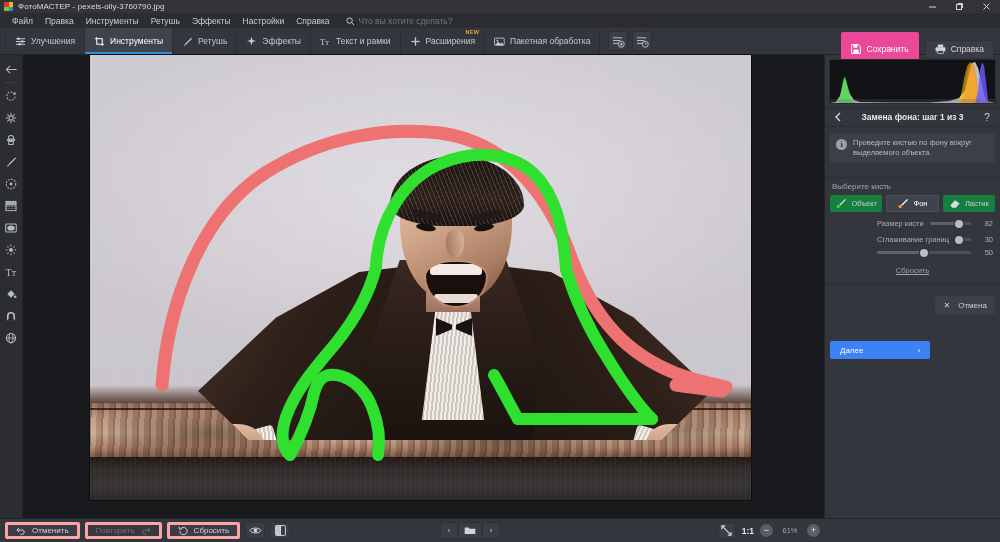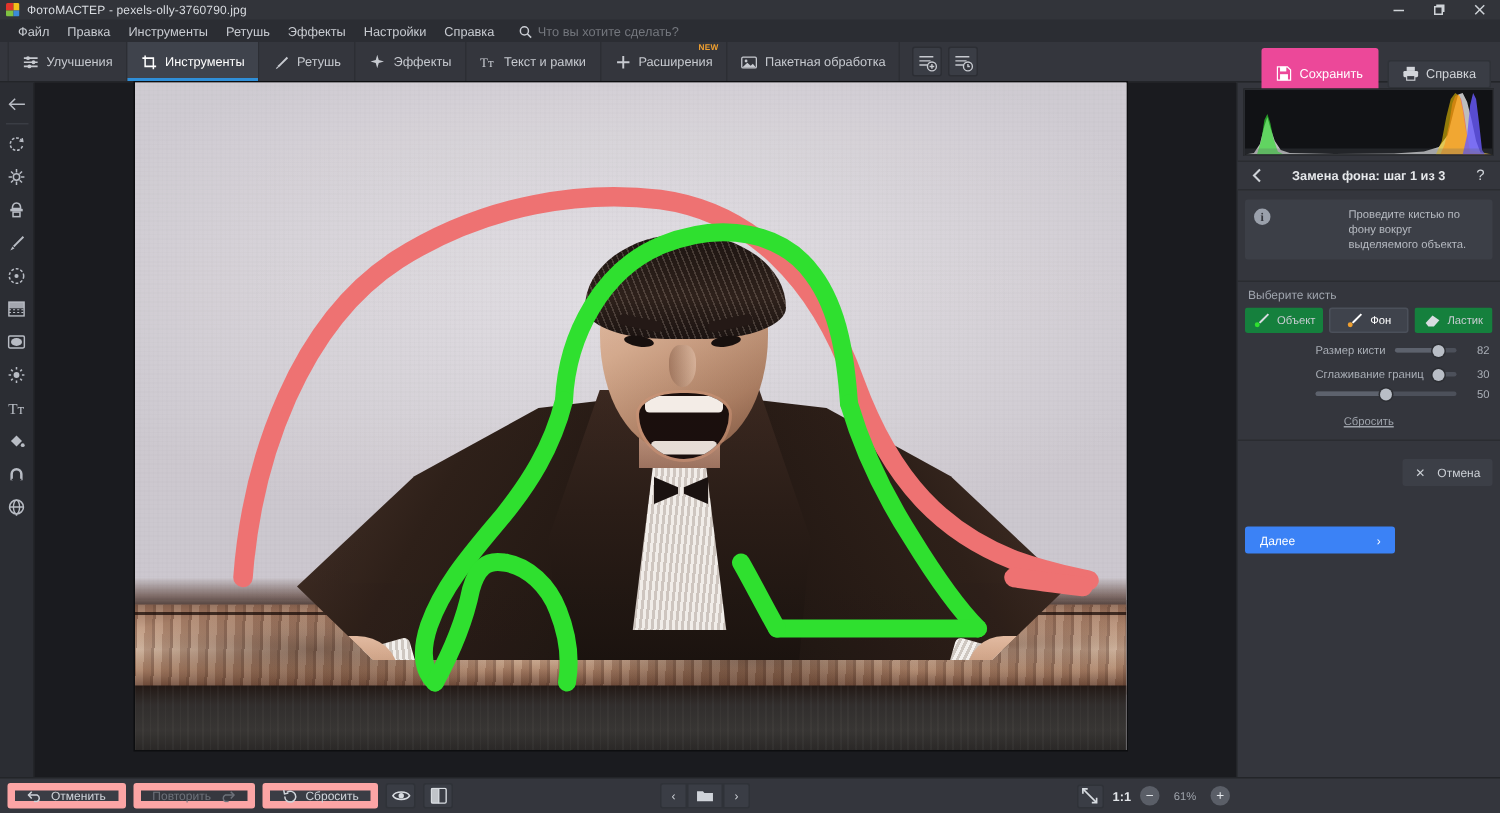--- a/index.html
+++ b/index.html
@@ -270,21 +270,21 @@
   .panel-title { flex: 1; text-align: center; color: #e6e8eb; font-size: 8.5px; font-weight: bold; white-space: nowrap; }
   .info-box {
     margin: 6px 5px; background: #3c3f47; border-radius: 2px; padding: 5px 6px;
     display: flex; gap: 6px; align-items: flex-start;
   }
   .info-ic {
     width: 11px; height: 11px; border-radius: 50%; background: #9aa0ab; color: #34363d;
     font-size: 8px; font-weight: bold; display:flex; align-items:center; justify-content:center;
     flex: 0 0 11px; margin-top: 1px; font-family:"Liberation Serif", serif;
   }
-  .info-txt { color: #b6bac1; font-size: 7.5px; line-height: 1.35; margin-left: 46px; }
+  .info-txt { color: #b6bac1; font-size: 7.5px; line-height: 1.35; }
   .sec-label { color: #9fa4ad; font-size: 8px; margin: 4px 0 4px 7px; }
   .brush-row { display: flex; gap: 4px; padding: 0 5px; }
   .brush-btn {
     flex: 1; height: 17px; background: #15803d; border: 1px solid transparent; border-radius: 2px;
     display: flex; align-items: center; justify-content: center; gap: 4px;
     color: #c8ccd2; font-size: 7.5px; white-space: nowrap;
   }
   .brush-btn.active { background: #3f434c; border-color: #4b505a; color: #fff; }
   .slider-row { display: flex; align-items: center; padding: 0 7px; margin-top: 7px; gap: 6px; margin-left: 45px; }
   .slider-lbl { color: #a9aeb6; font-size: 7.5px; white-space: nowrap; }
@@ -315,21 +315,21 @@
     display:flex; align-items:center; justify-content:center; gap:8px; border-radius:2px;
   }
   .panel-sep { height:1px; background:#2a2c31; margin: 8px 0 0 0; }
 
   
   .botbar {
     height: 24px; flex: 0 0 24px; background: #34363d; border-top: 1px solid #232529;
     display: flex; align-items: center; padding: 0 5px; position: relative;
   }
   .bb-btn {
-    height: 17px; background: #3a3d45; border: 5px solid #fca5a5; border-radius: 2px;
+    height: 17px; background: #3a3d45; border: 3px solid #fca5a5; border-radius: 2px;
     display: flex; align-items: center; gap: 5px; padding: 0 8px; color: #d0d4da; font-size: 8px;
     margin-right: 5px; white-space: nowrap;
   }
   .bb-btn.disabled { color: #6e727a; background:#36383f; }
   .bb-icon-btn {
     width: 20px; height: 17px; background: #3a3d45; border: 1px solid #2f3238; border-radius: 2px;
     display:flex; align-items:center; justify-content:center; color:#d8dce1; margin-right: 5px;
   }
   .bb-center { position:absolute; left: 440px; display:flex; align-items:center; }
   .nav-group { display:flex; }

